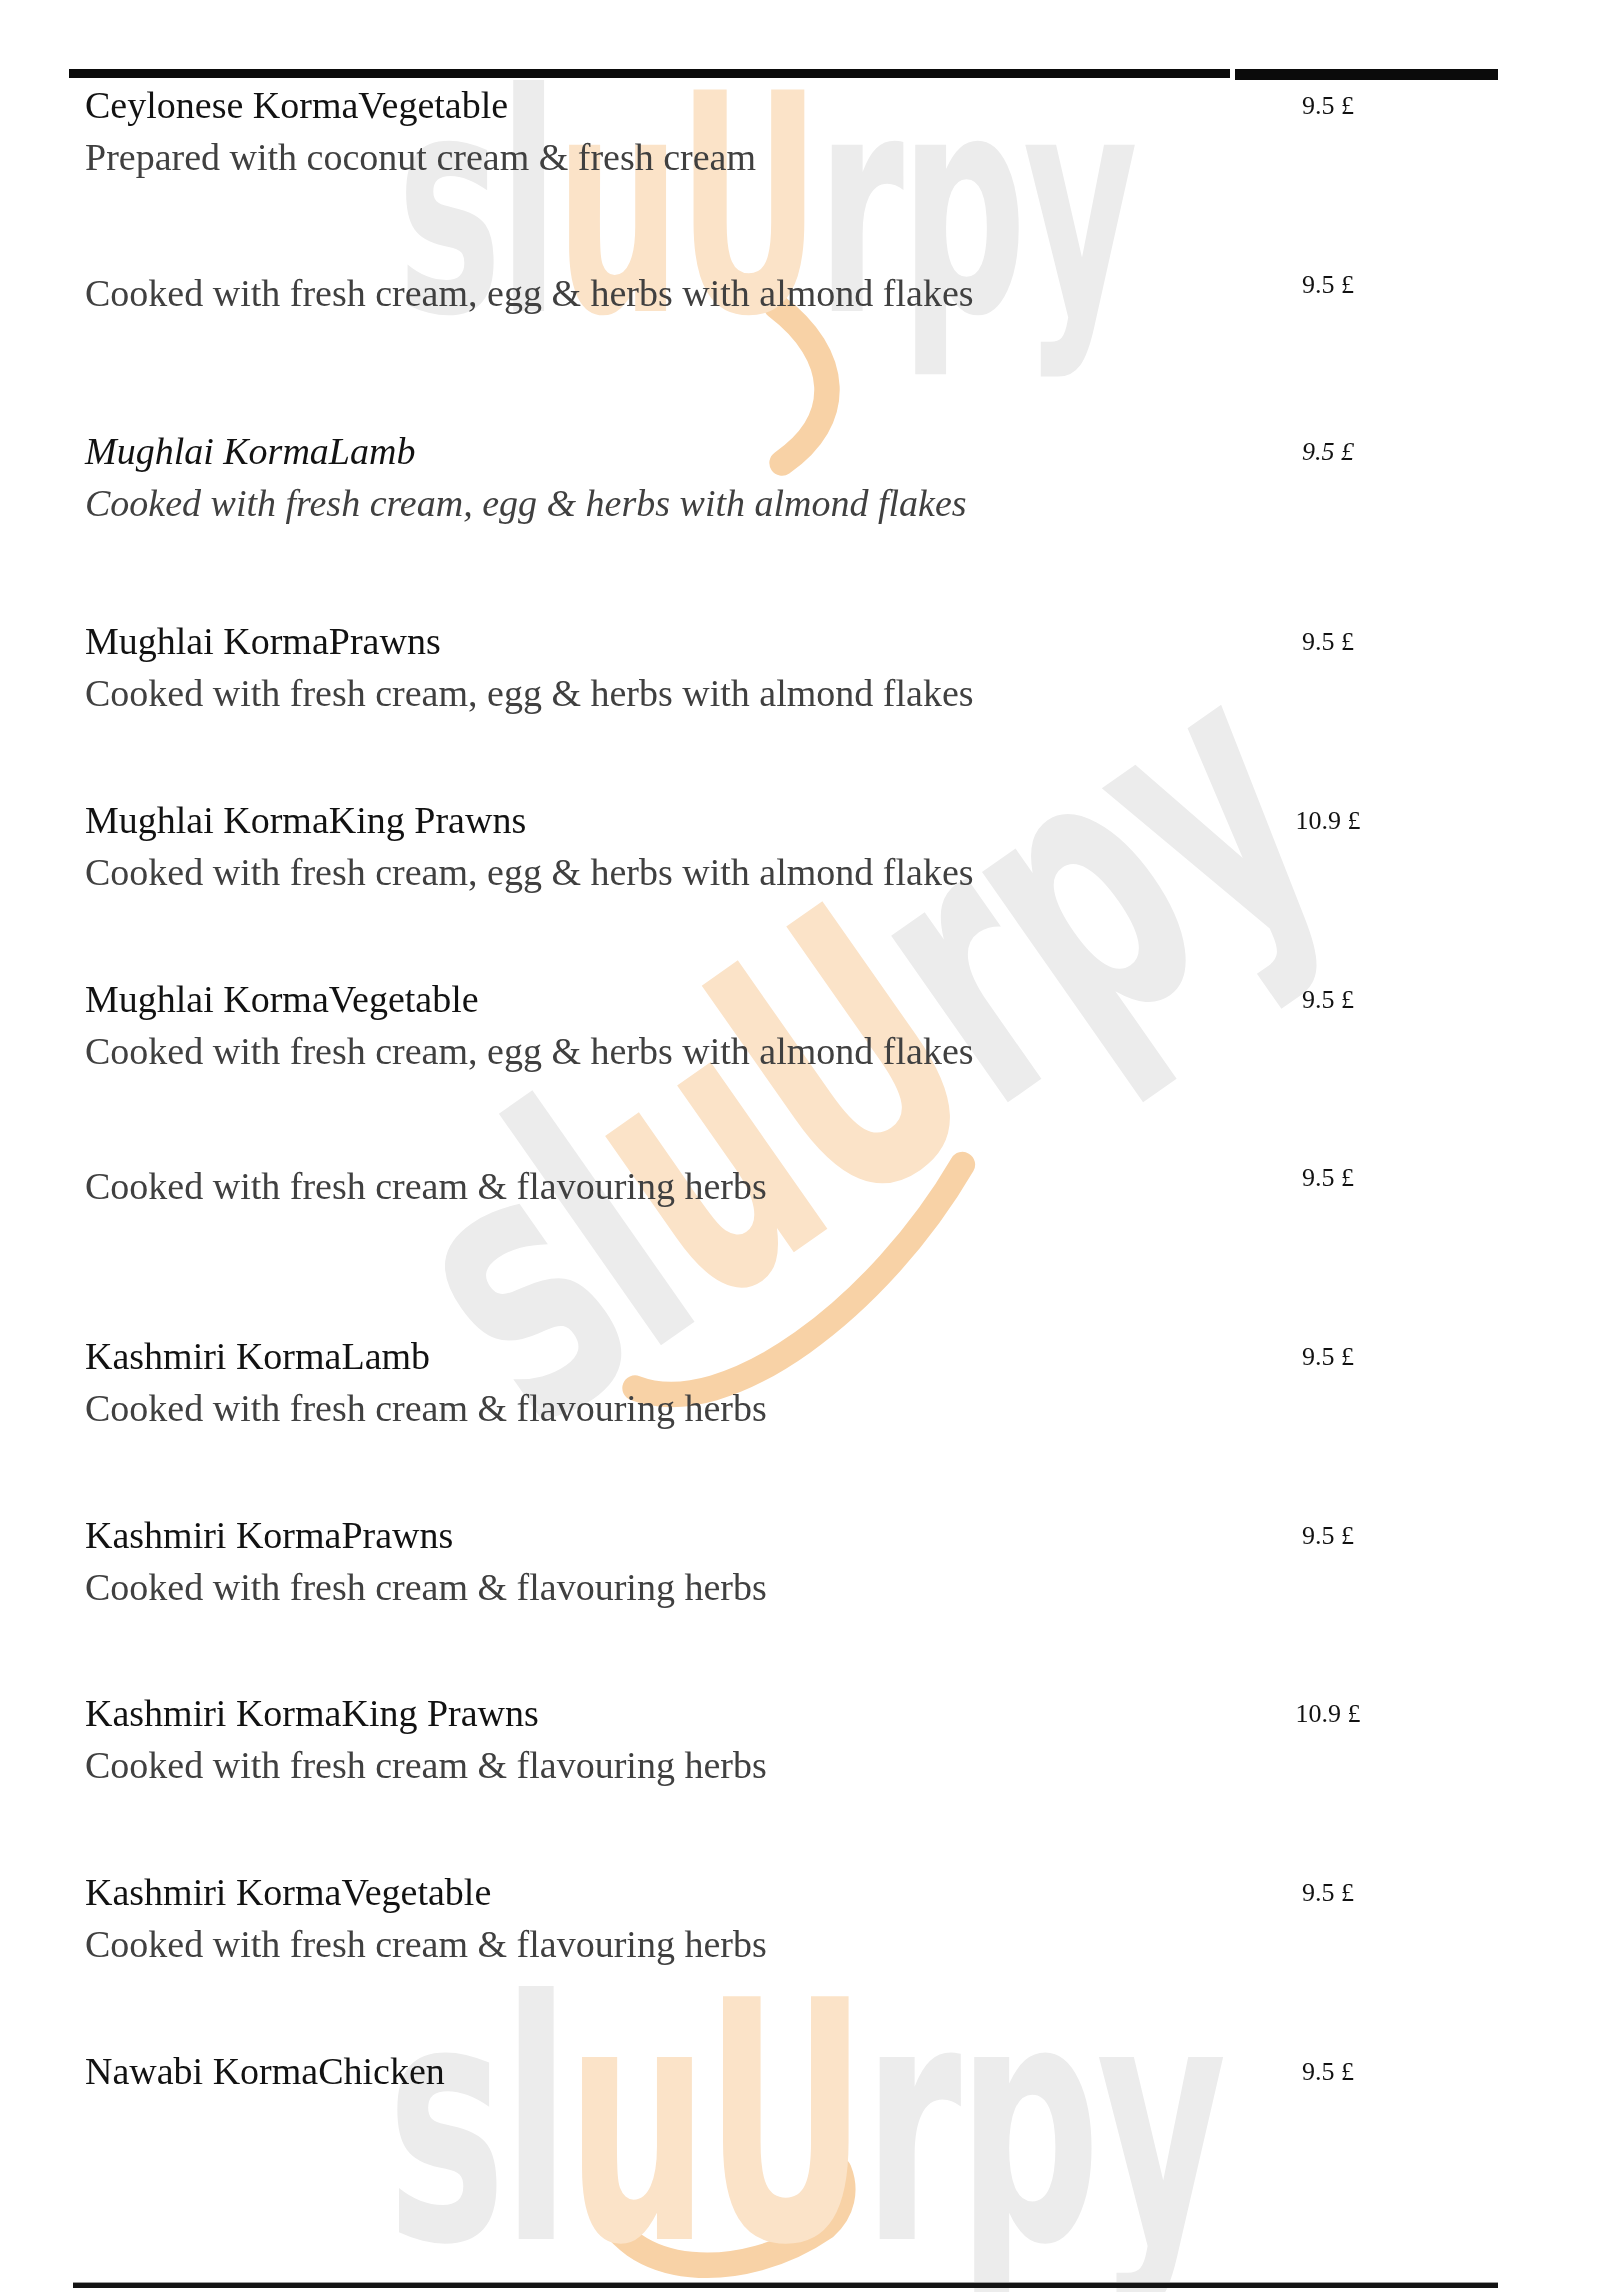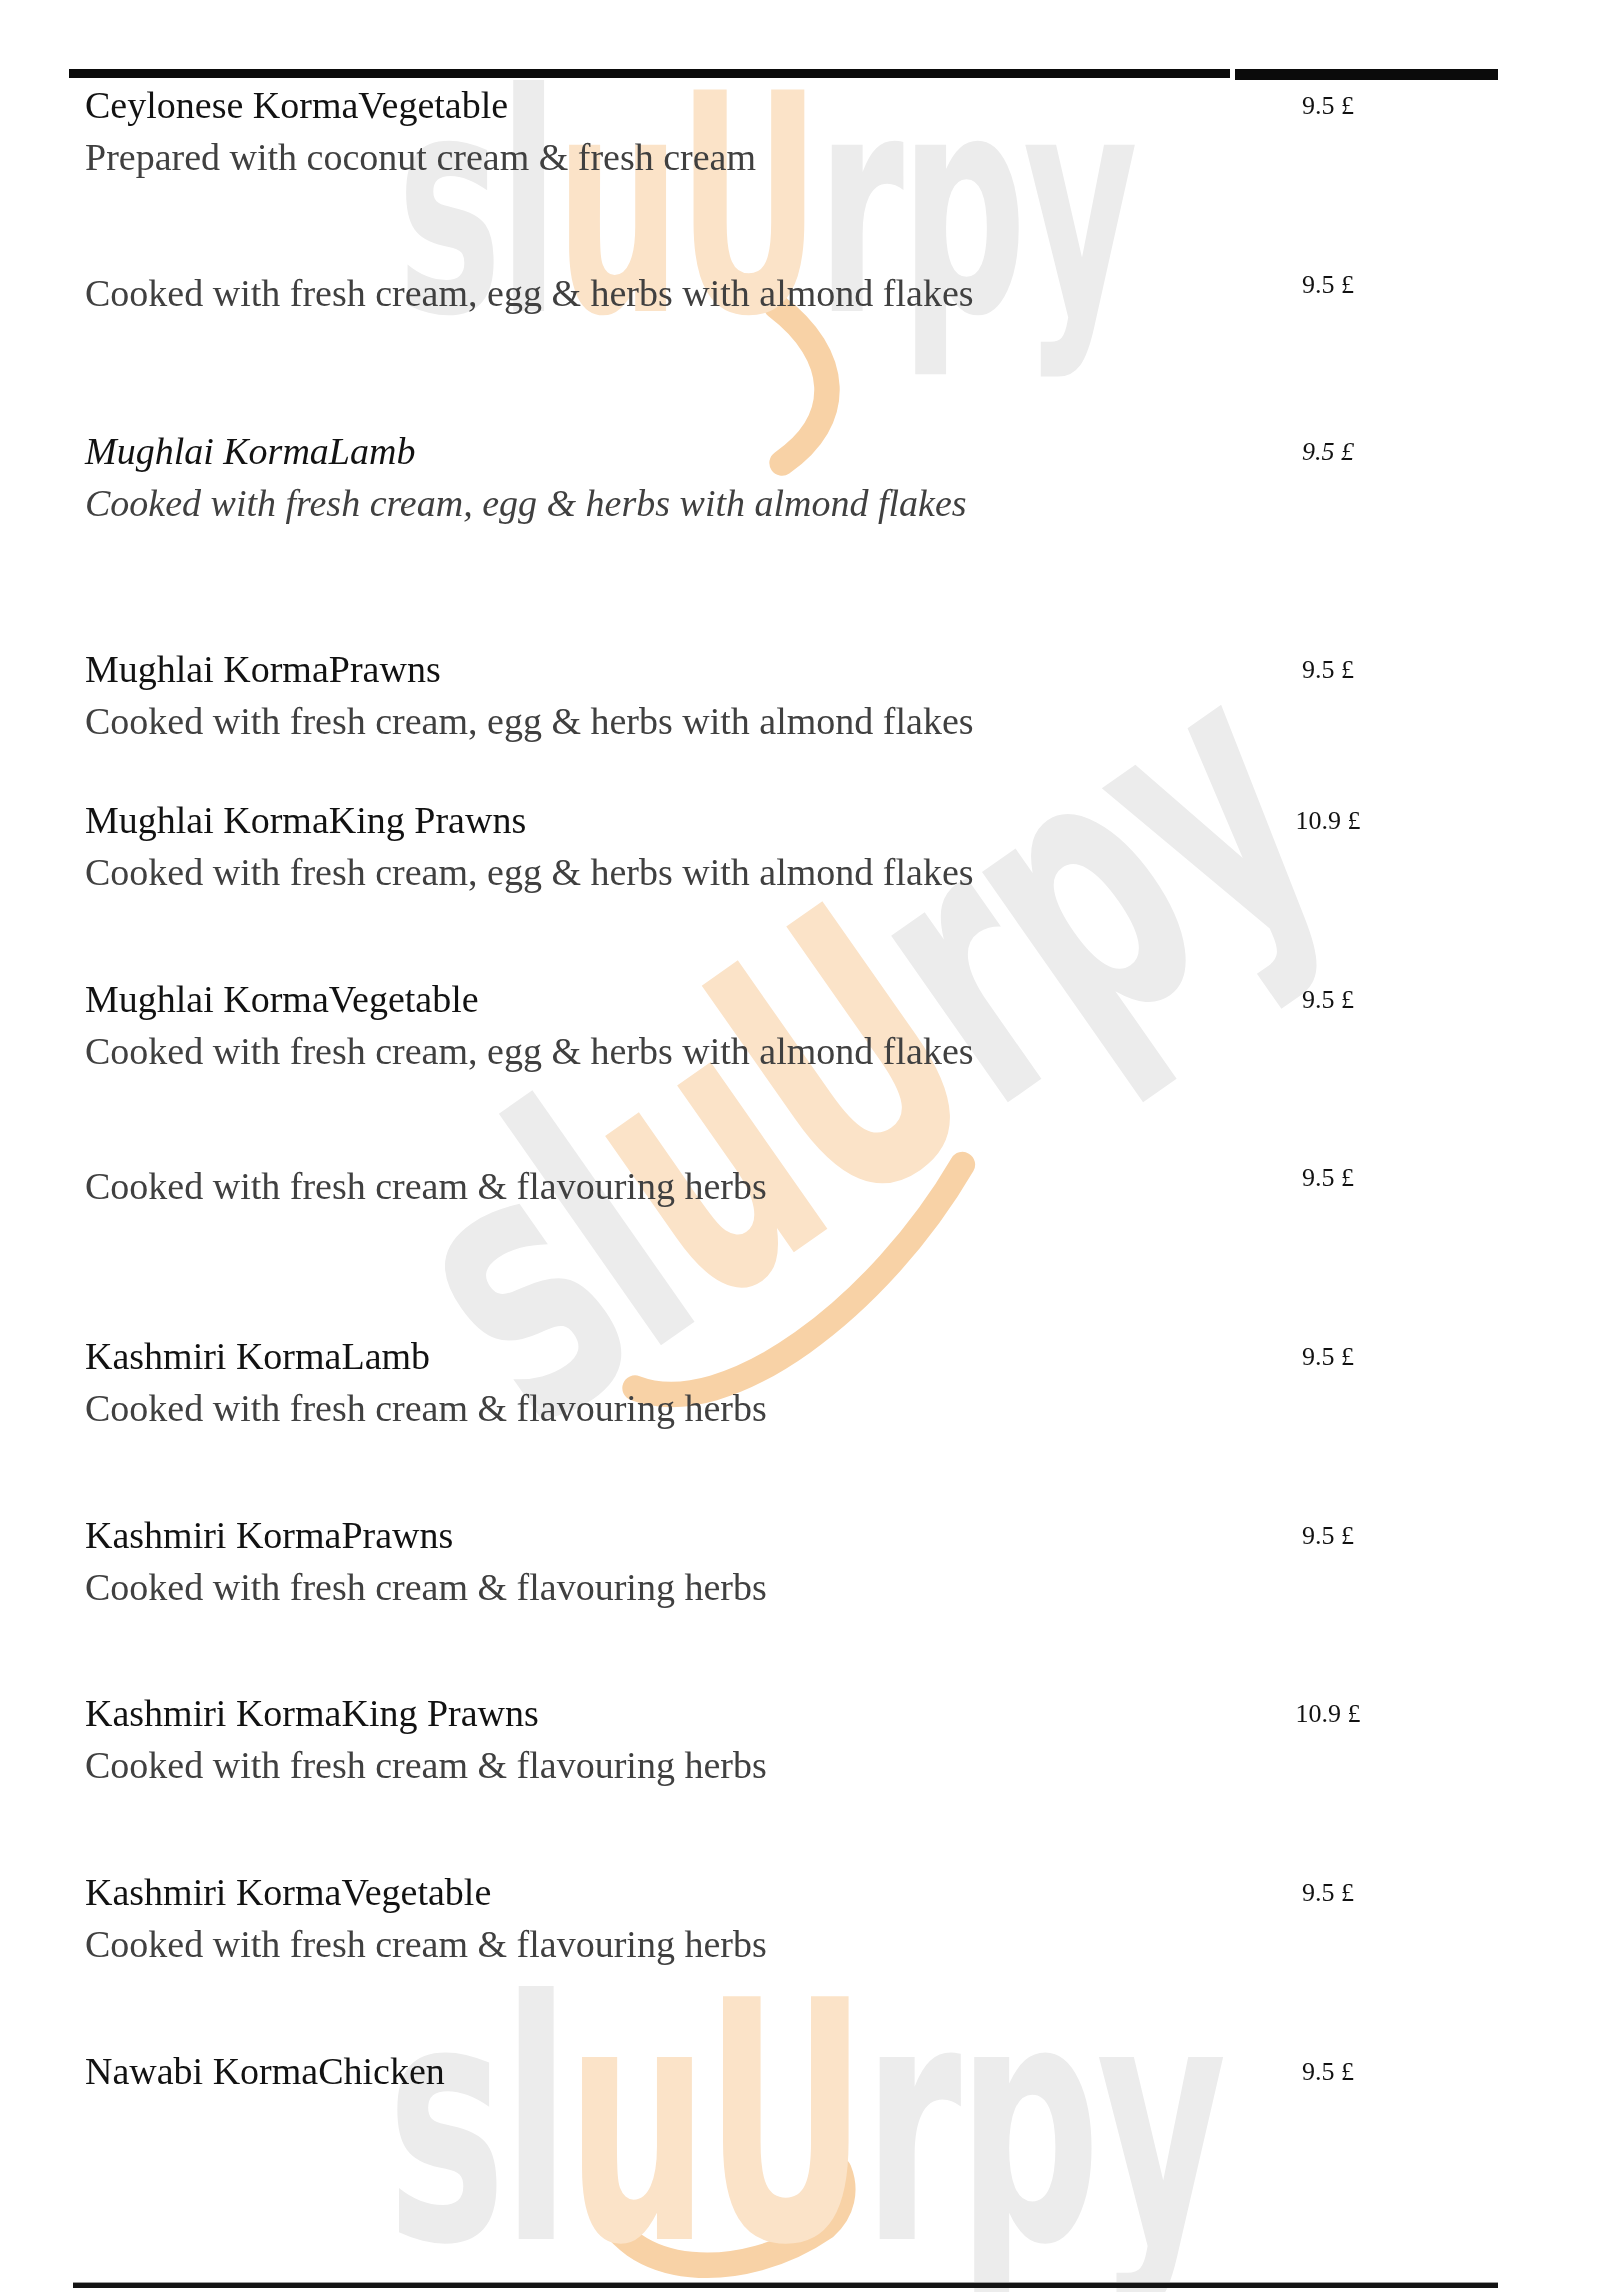--- a/index.html
+++ b/index.html
@@ -94,21 +94,21 @@
     <div class="desc">Cooked with fresh cream, egg &amp; herbs with almond flakes</div>
     <div class="price">9.5 £</div>
   </div>
 
   <div class="item" style="top: 430px; font-style: italic;">
     <div class="title">Mughlai KormaLamb</div>
     <div class="desc">Cooked with fresh cream, egg &amp; herbs with almond flakes</div>
     <div class="price">9.5 £</div>
   </div>
 
-  <div class="item" style="top: 648px;">
+  <div class="item" style="top: 620px;">
     <div class="title">Mughlai KormaPrawns</div>
     <div class="desc">Cooked with fresh cream, egg &amp; herbs with almond flakes</div>
     <div class="price">9.5 £</div>
   </div>
 
   <div class="item" style="top: 799px;">
     <div class="title">Mughlai KormaKing Prawns</div>
     <div class="desc">Cooked with fresh cream, egg &amp; herbs with almond flakes</div>
     <div class="price">10.9 £</div>
   </div>

